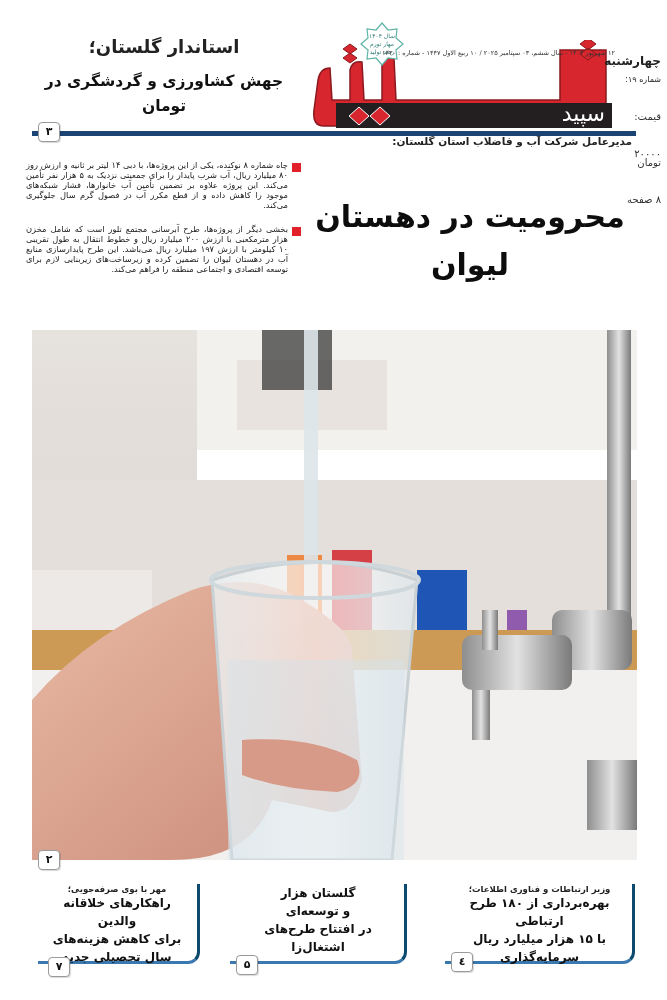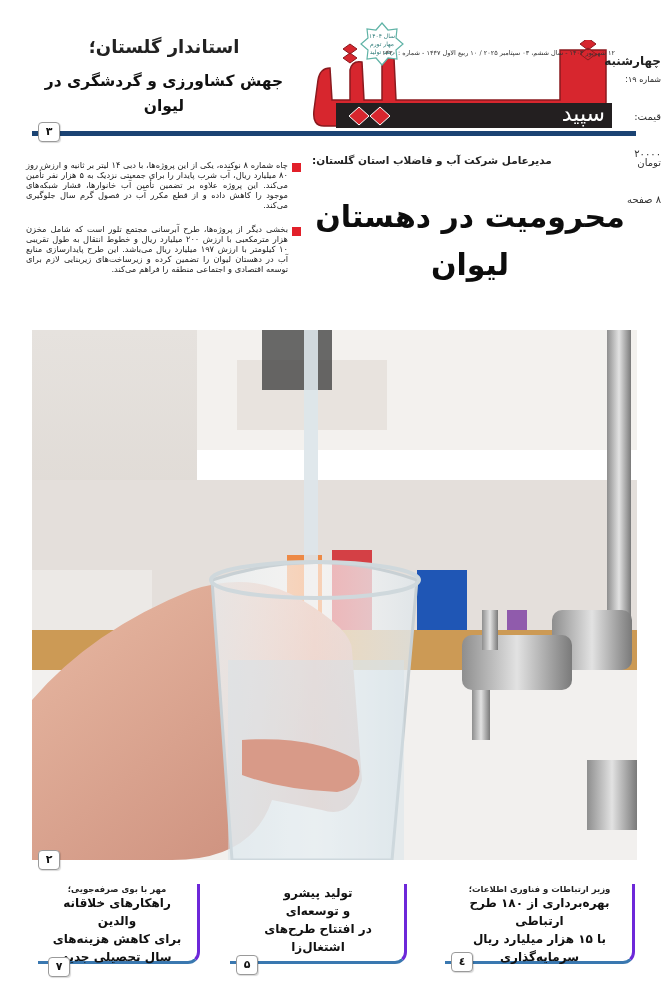--- a/index.html
+++ b/index.html
@@ -50,34 +50,34 @@
   }
   .chip-3 { left: 38px; top: 122px; width: 22px; height: 20px; }
 
   
   .bodycol { position: absolute; left: 26px; width: 262px; direction: rtl; text-align: justify; font-size: 8.3px; line-height: 10px; color: #222; }
   .bodycol .bullet { position: absolute; right: -13px; top: 3px; width: 9px; height: 9px; background: #e2202a; }
   .body-1 { top: 160px; }
   .body-2 { top: 224px; }
 
   
-  .main-kicker { position: absolute; left: 312px; top: 154px; width: 320px; text-align: left; direction: rtl; }
+  .main-kicker { position: absolute; left: 312px; top: 135px; width: 320px; text-align: right; direction: rtl; }
   .main-kicker .k1 { font-size: 10.5px; font-weight: bold; color: #222; }
   .main-kicker .k2 { font-size: 10.5px; color: #222; margin-top: 5px; }
   .main-headline {
     position: absolute; left: 300px; top: 193px; width: 340px; text-align: center; direction: rtl;
     font-size: 30px; font-weight: bold; line-height: 48px; color: #0d0d0d; letter-spacing: -0.5px;
   }
 
   
   .photo { position: absolute; left: 32px; top: 330px; width: 605px; height: 530px; overflow: hidden; background: #d9d4cf; }
   .chip-2 { left: 38px; top: 850px; width: 22px; height: 20px; }
 
   
-  .card { position: absolute; top: 884px; height: 80px; border-right: 3px solid #6d28d9; border-bottom: 3px solid #3a78b0; border-bottom-right-radius: 12px; }
+  .card { position: absolute; top: 884px; height: 80px; border-right: 3px solid #0c4a6e; border-bottom: 3px solid #3a78b0; border-bottom-right-radius: 12px; }
   .card-line-ext { position: absolute; height: 3px; background: #3a78b0; top: 961px; }
   .card-text { position: absolute; top: 0; right: 8px; left: 0; text-align: center; direction: rtl; }
   .card .kick { font-size: 8.5px; color: #222; font-weight: bold; }
   .card .hd { font-size: 12px; font-weight: bold; line-height: 18px; color: #111; }
   .card-1 { left: 455px; width: 180px; }
   .card-2 { left: 240px; width: 167px; }
   .card-3 { left: 45px; width: 155px; }
   .chip-4 { left: 451px; top: 952px; width: 22px; height: 20px; }
   .chip-5 { left: 236px; top: 955px; width: 22px; height: 20px; }
   .chip-7 { left: 48px; top: 957px; width: 22px; height: 20px; }
@@ -116,21 +116,21 @@
     <div class="issue-num">شماره ۱۹:</div>
     <div class="issue-small">قیمت:</div>
     <div class="issue-small">۲۰۰۰۰ تومان</div>
     <div class="issue-small">۸ صفحه</div>
   </div>
 </div>
 
 <div class="teaser-top">
   <div class="kicker">استاندار گلستان؛</div>
   <div class="headline">
-    <div>جهش کشاورزی و گردشگری در لیوان</div>
+    <div>جهش کشاورزی و گردشگری در تومان</div>
   </div>
 </div>
 
 <div class="divider"></div>
 <div class="page-chip chip-3">۳</div>
 
 <div class="main-kicker">
   <div class="k1">مدیرعامل شرکت آب و فاضلاب استان گلستان:</div>
 </div>
 <div class="main-headline">
@@ -211,21 +211,21 @@
     <div class="kick">وزیر ارتباطات و فناوری اطلاعات؛</div>
     <div class="hd">بهره‌برداری از ۱۸۰ طرح ارتباطی</div>
     <div class="hd">با ۱۵ هزار میلیارد ریال سرمایه‌گذاری</div>
   </div>
 </div>
 <div class="card-line-ext" style="left:445px;width:14px;"></div>
 <div class="page-chip chip-4">٤</div>
 
 <div class="card card-2">
   <div class="card-text">
-    <div class="hd">تولید پیشرو</div>
+    <div class="hd">گلستان هزار</div>
     <div class="hd">و توسعه‌ای</div>
     <div class="hd">در افتتاح طرح‌های اشتغال‌زا</div>
   </div>
 </div>
 <div class="card-line-ext" style="left:230px;width:14px;"></div>
 <div class="page-chip chip-5">۵</div>
 
 <div class="card card-3">
   <div class="card-text">
     <div class="kick">مهر با بوی صرفه‌جویی؛</div>

